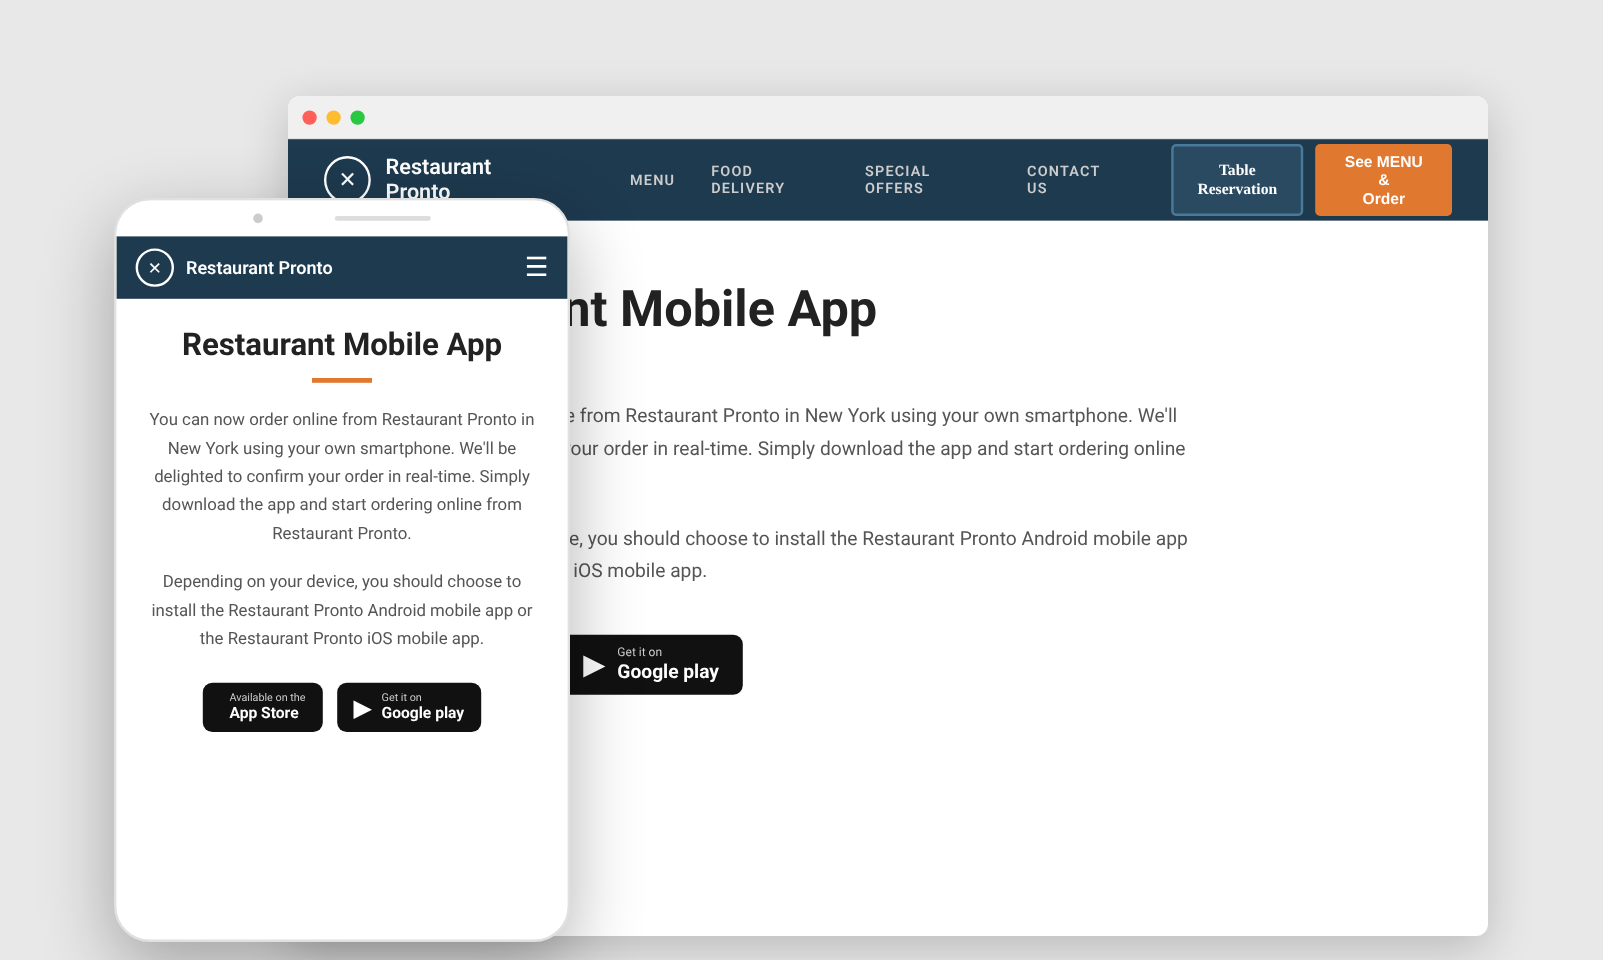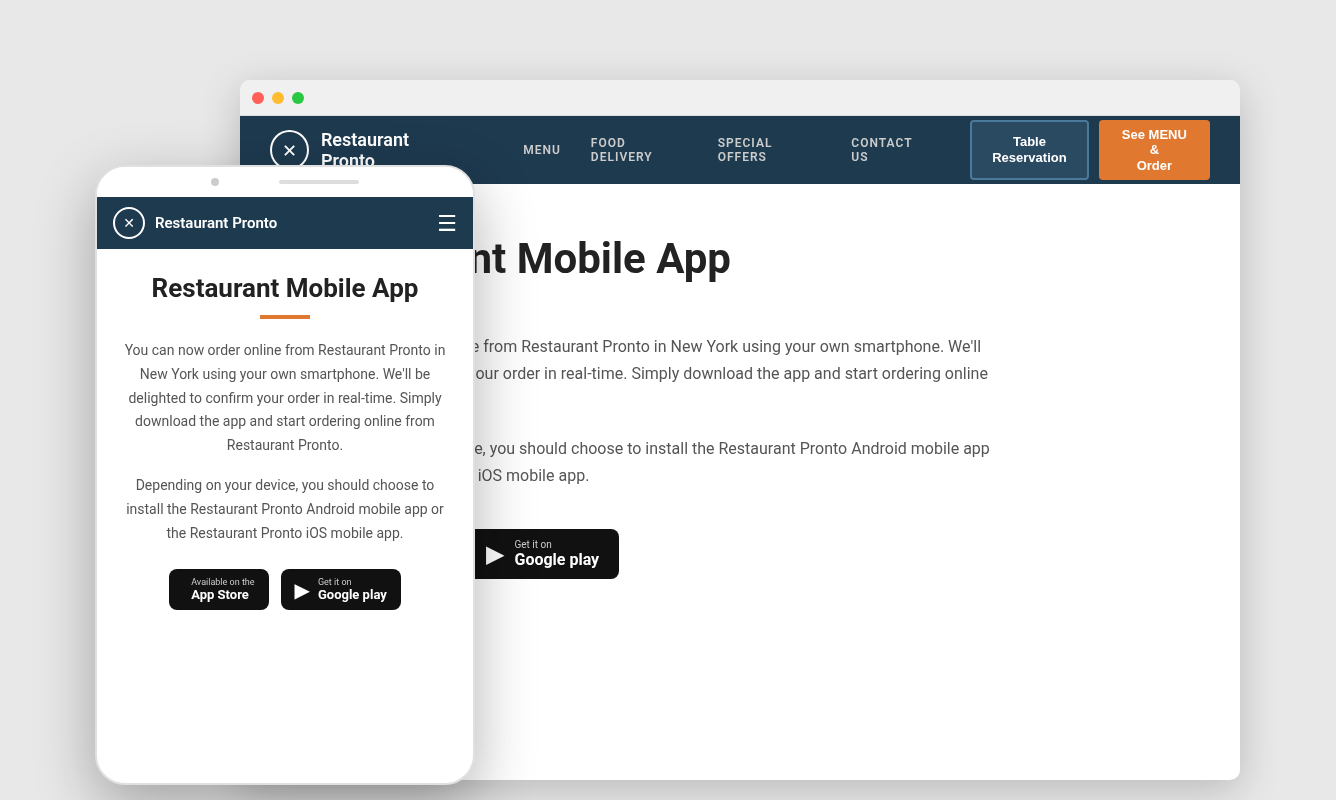--- a/index.html
+++ b/index.html
@@ -106,20 +106,21 @@
     .btn-reservation {
       background: #2a4a62;
       color: #fff;
       border: 2px solid #4a7a9b;
       padding: 10px 20px;
       border-radius: 4px;
       font-size: 13px;
       font-weight: 600;
       cursor: pointer;
       line-height: 1.2;
+      font-family: Liberation Serif, serif;
     }
 
     .btn-menu-order {
       background: #e07830;
       color: #fff;
       border: none;
       padding: 7px 20px;
       border-radius: 4px;
       font-size: 13px;
       font-weight: 600;

